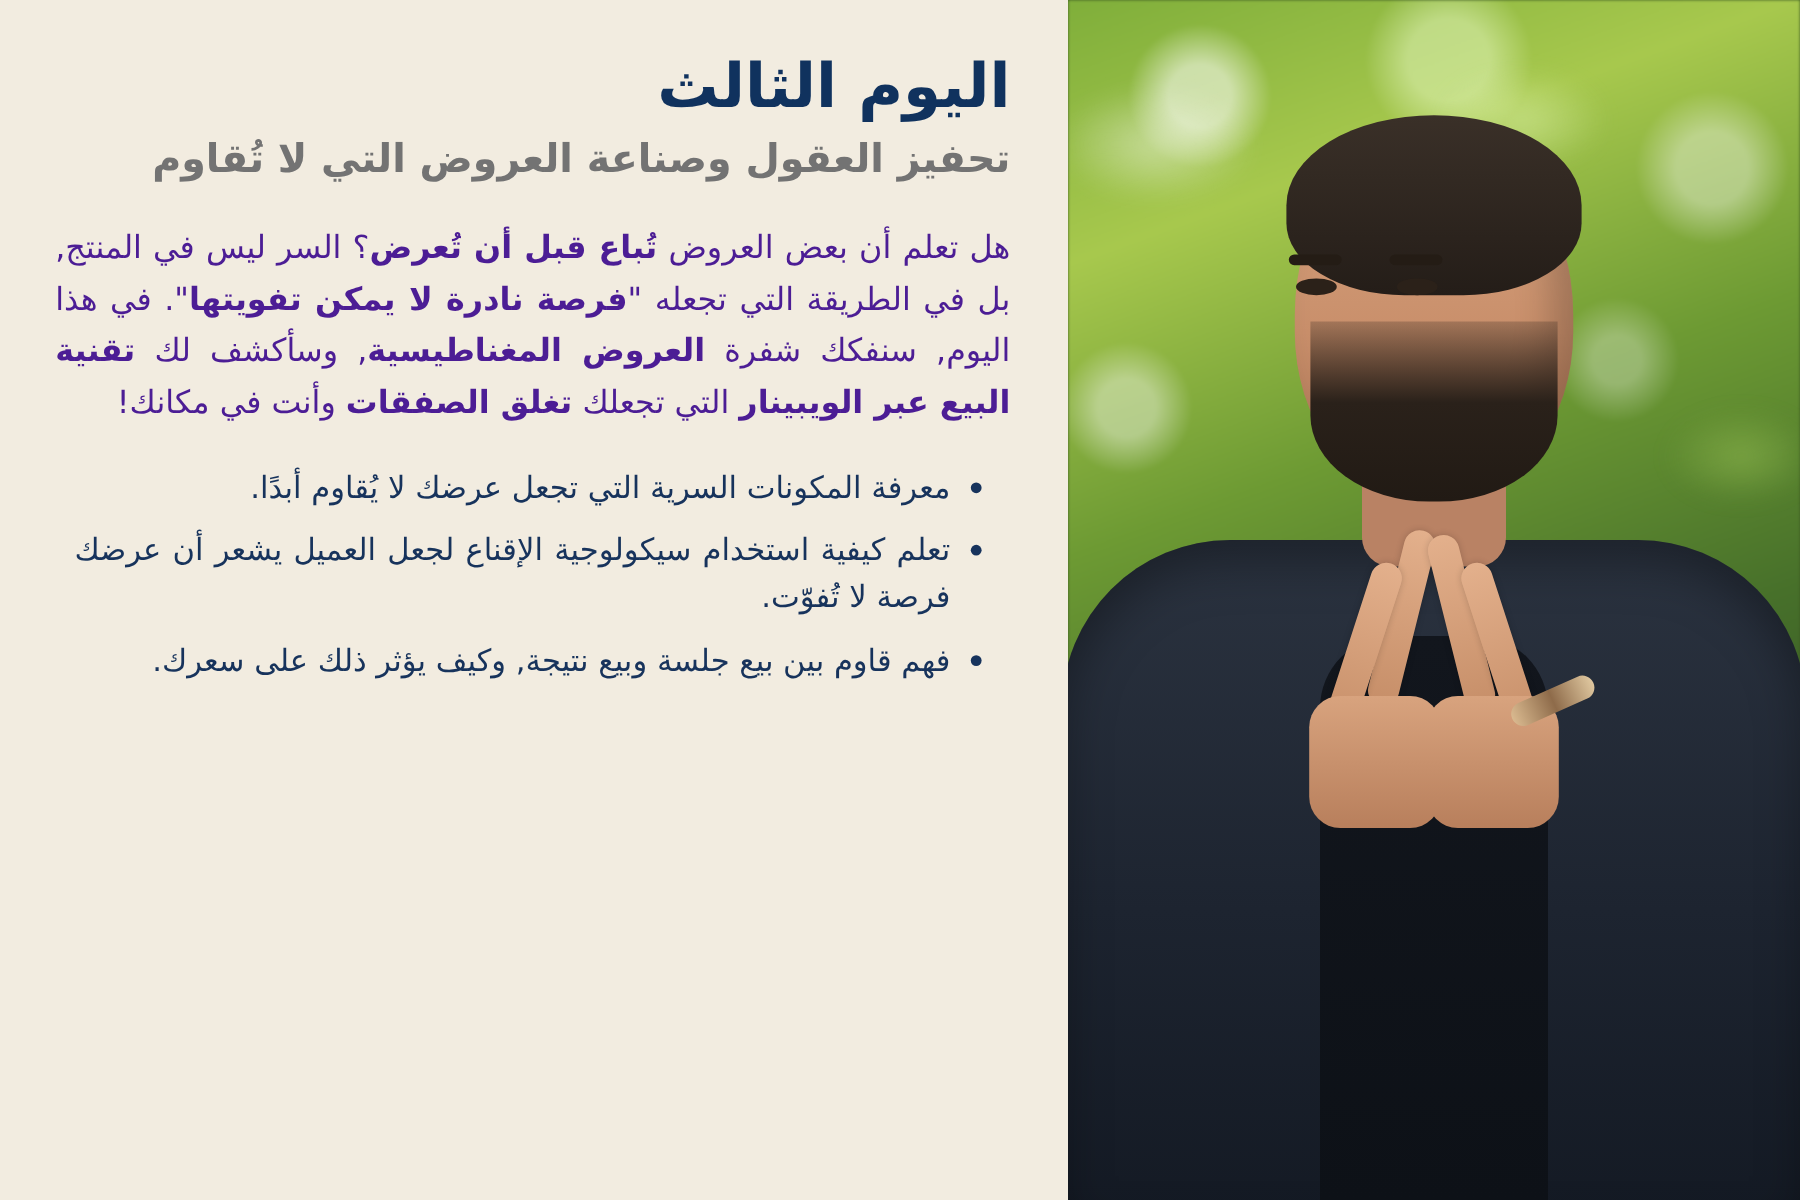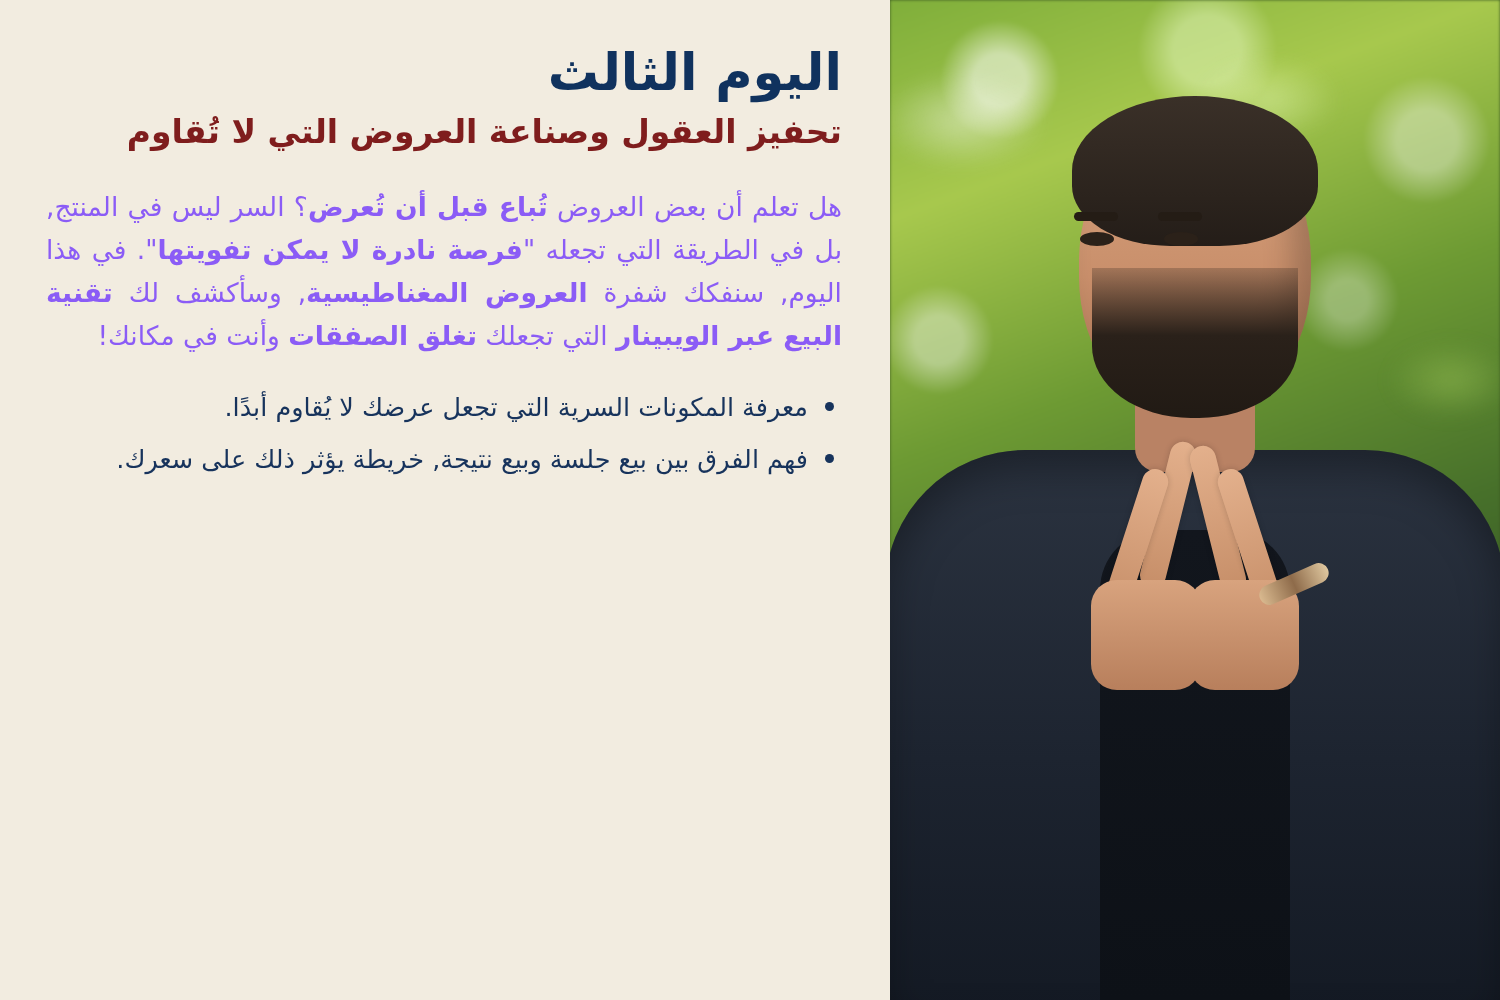--- a/index.html
+++ b/index.html
@@ -38,38 +38,38 @@
     line-height: 1.15;
     margin: 0 0 8px 0;
     color: #10325e;
     letter-spacing: 0px;
   }
   .subtitle {
     font-size: 33px;
     font-weight: bold;
     line-height: 1.25;
     margin: 0 0 34px 0;
-    color: #7f1d1d;
+    color: #737373;
   }
 
   .paragraph {
     font-size: 26.5px;
     line-height: 1.62;
     text-align: justify;
     text-justify: inter-word;
     margin: 0 0 30px 0;
-    color: #8b5cf6;
+    color: #4c1d95;
   }
   .paragraph b {
     font-weight: bold;
   }
 
   ul.bullets {
     list-style: none;
-    margin: 0;
+    margin: 16px;
     padding: 0;
   }
   ul.bullets li {
     position: relative;
     font-size: 25.5px;
     line-height: 1.52;
     text-align: justify;
     margin-bottom: 14px;
     padding-right: 34px;
     color: #17335c;
@@ -240,21 +240,22 @@
 <div class="slide">
 
   <div class="content">
     <h1 class="title">اليوم الثالث</h1>
     <h2 class="subtitle">تحفيز العقول وصناعة العروض التي لا تُقاوم</h2>
 
     <p class="paragraph"><span>هل تعلم أن بعض العروض </span><b>تُباع قبل أن تُعرض</b><span>؟ السر ليس في المنتج, بل في الطريقة التي تجعله "</span><b>فرصة نادرة لا يمكن تفويتها</b><span>". في هذا اليوم, سنفكك شفرة </span><b>العروض المغناطيسية</b><span>, وسأكشف لك </span><b>تقنية البيع عبر الويبينار</b><span> التي تجعلك </span><b>تغلق الصفقات</b><span> وأنت في مكانك!</span></p>
 
     <ul class="bullets">
         <li>معرفة المكونات السرية التي تجعل عرضك لا يُقاوم أبدًا.</li>
-        <li>فهم الفرق بين بيع جلسة وبيع نتيجة, خريطة يؤثر ذلك على سعرك.</li>
+        <li>تعلم كيفية استخدام سيكولوجية الإقناع لجعل العميل يشعر أن عرضك فرصة لا تُفوّت.</li>
+        <li>فهم قاوم بين بيع جلسة وبيع نتيجة, وكيف يؤثر ذلك على سعرك.</li>
       </ul>
   </div>
 
   <div class="photo">
     <div class="bg"></div>
     <div class="blur-leaves"></div>
     <div class="person">
       <div class="suit"></div>
       <div class="shirt"></div>
       <div class="neck"></div>

